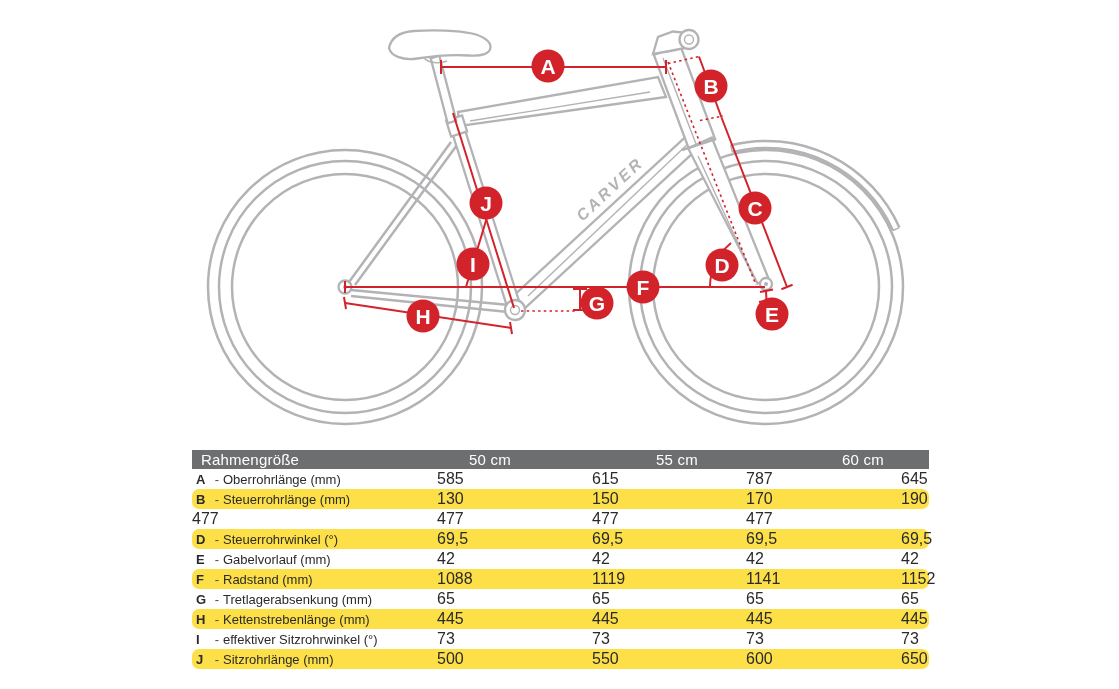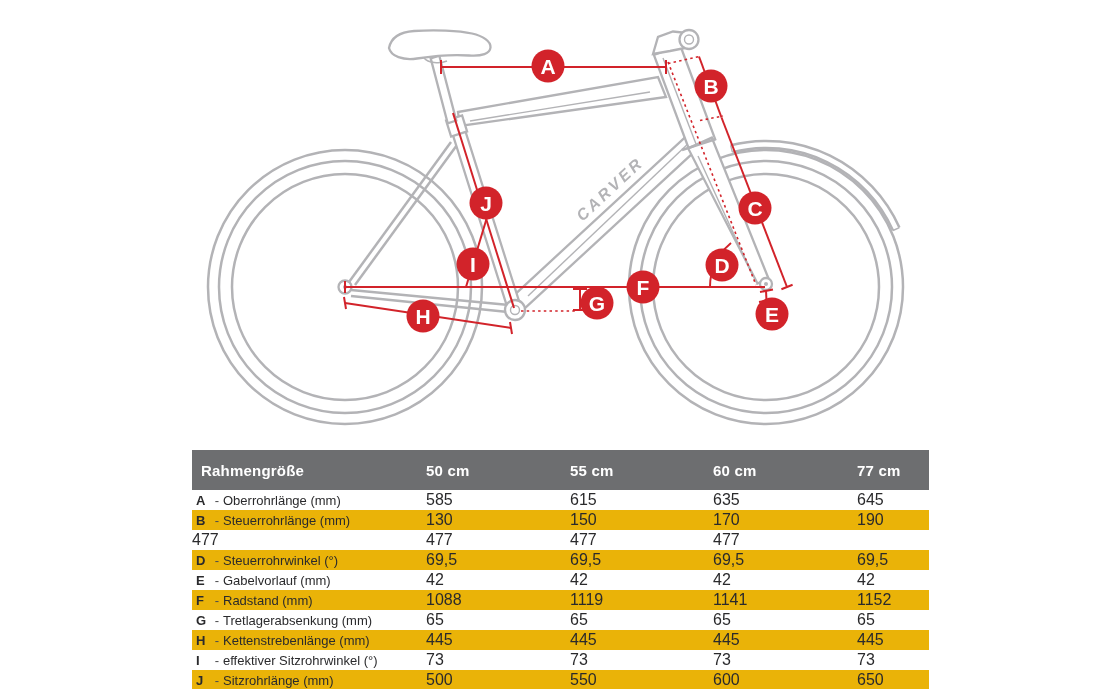--- a/index.html
+++ b/index.html
@@ -3,24 +3,24 @@
 <meta charset="utf-8">
 <style>
   html,body{margin:0;padding:0;background:#ffffff;}
   body{font-family:"Liberation Sans", sans-serif;}
   .page{position:relative;width:1119px;height:689px;background:#ffffff;overflow:hidden;}
   .bike-svg{position:absolute;left:0;top:0;}
 
   
   .geo-table{position:absolute;left:192px;top:450px;width:737px;color:#2a2a2c;}
   .t-row{display:grid;grid-template-columns:234px 144px 143px 144px 72px;align-items:center;}
-  .t-head{background:#6d6e70;color:#ffffff;font-weight:bold;font-size:15px;height:40px;letter-spacing:.2px;}
+  .t-head{background:#6d6e70;color:#ffffff;font-weight:normal;font-size:15px;height:19px;letter-spacing:.2px;gap:43px;}
   .t-head .c0{padding-left:9px;}
-  .t-data{height:20px;font-size:13px;}
-  .t-data.striped{background:#eab308;}
+  .t-data{height:20px;font-size:13px;gap:11px;}
+  .t-data.striped{background:#fde047;border-radius:7px;}
   .t-data .c0{padding-left:4px;white-space:nowrap;}
   .letter{display:inline-block;width:15px;font-weight:bold;text-align:left;}
   .sep{display:inline-block;width:12px;text-align:center;color:#4a4a4c;}
   .val{font-size:16px;}
 
   
   .g-st{stroke:#b3b3b6;fill:none;stroke-width:2.5;}
   .g-st-thin{stroke:#b3b3b6;fill:none;stroke-width:1.4;}
   .g-fill{stroke:#b3b3b6;fill:#ffffff;stroke-width:2.3;}
   .red-ln{stroke:#d2232a;stroke-width:2;fill:none;}
@@ -192,21 +192,21 @@
       <div>50 cm</div>
       <div>55 cm</div>
       <div>60 cm</div>
       <div>77 cm</div>
     </div>
 
     <div class="t-row t-data">
       <div class="c0"><span class="letter">A</span><span class="sep">-</span><span>Oberrohrlänge (mm)</span></div>
       <div class="val">585</div>
       <div class="val">615</div>
-      <div class="val">635</div>
+      <div class="val">787</div>
       <div class="val">645</div>
     </div>
 
     <div class="t-row t-data striped">
       <div class="c0"><span class="letter">B</span><span class="sep">-</span><span>Steuerrohrlänge (mm)</span></div>
       <div class="val">130</div>
       <div class="val">150</div>
       <div class="val">170</div>
       <div class="val">190</div>
     </div>

